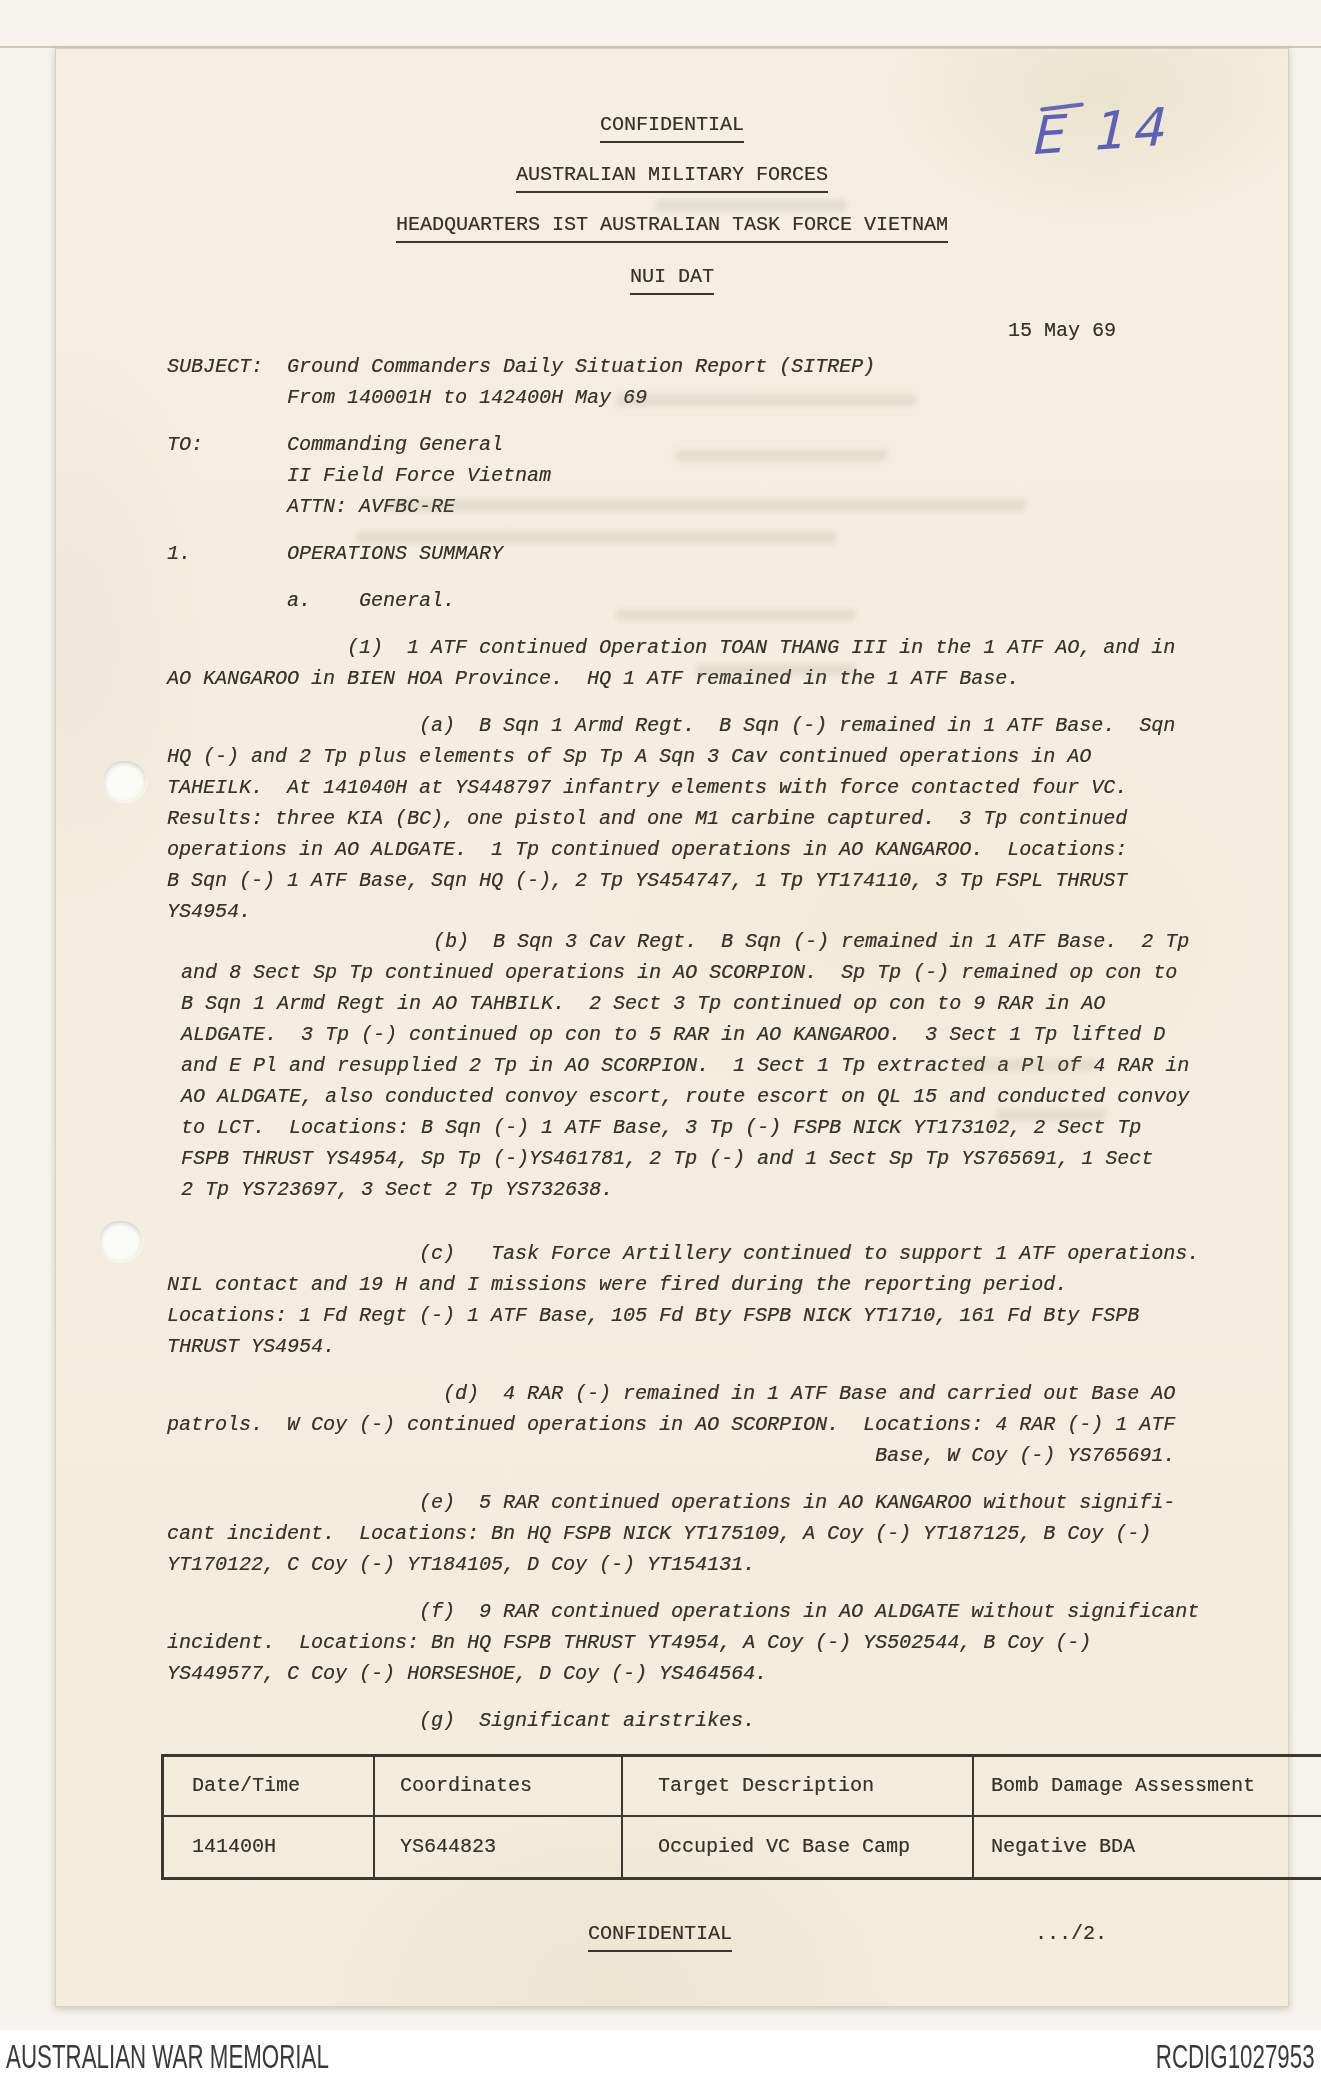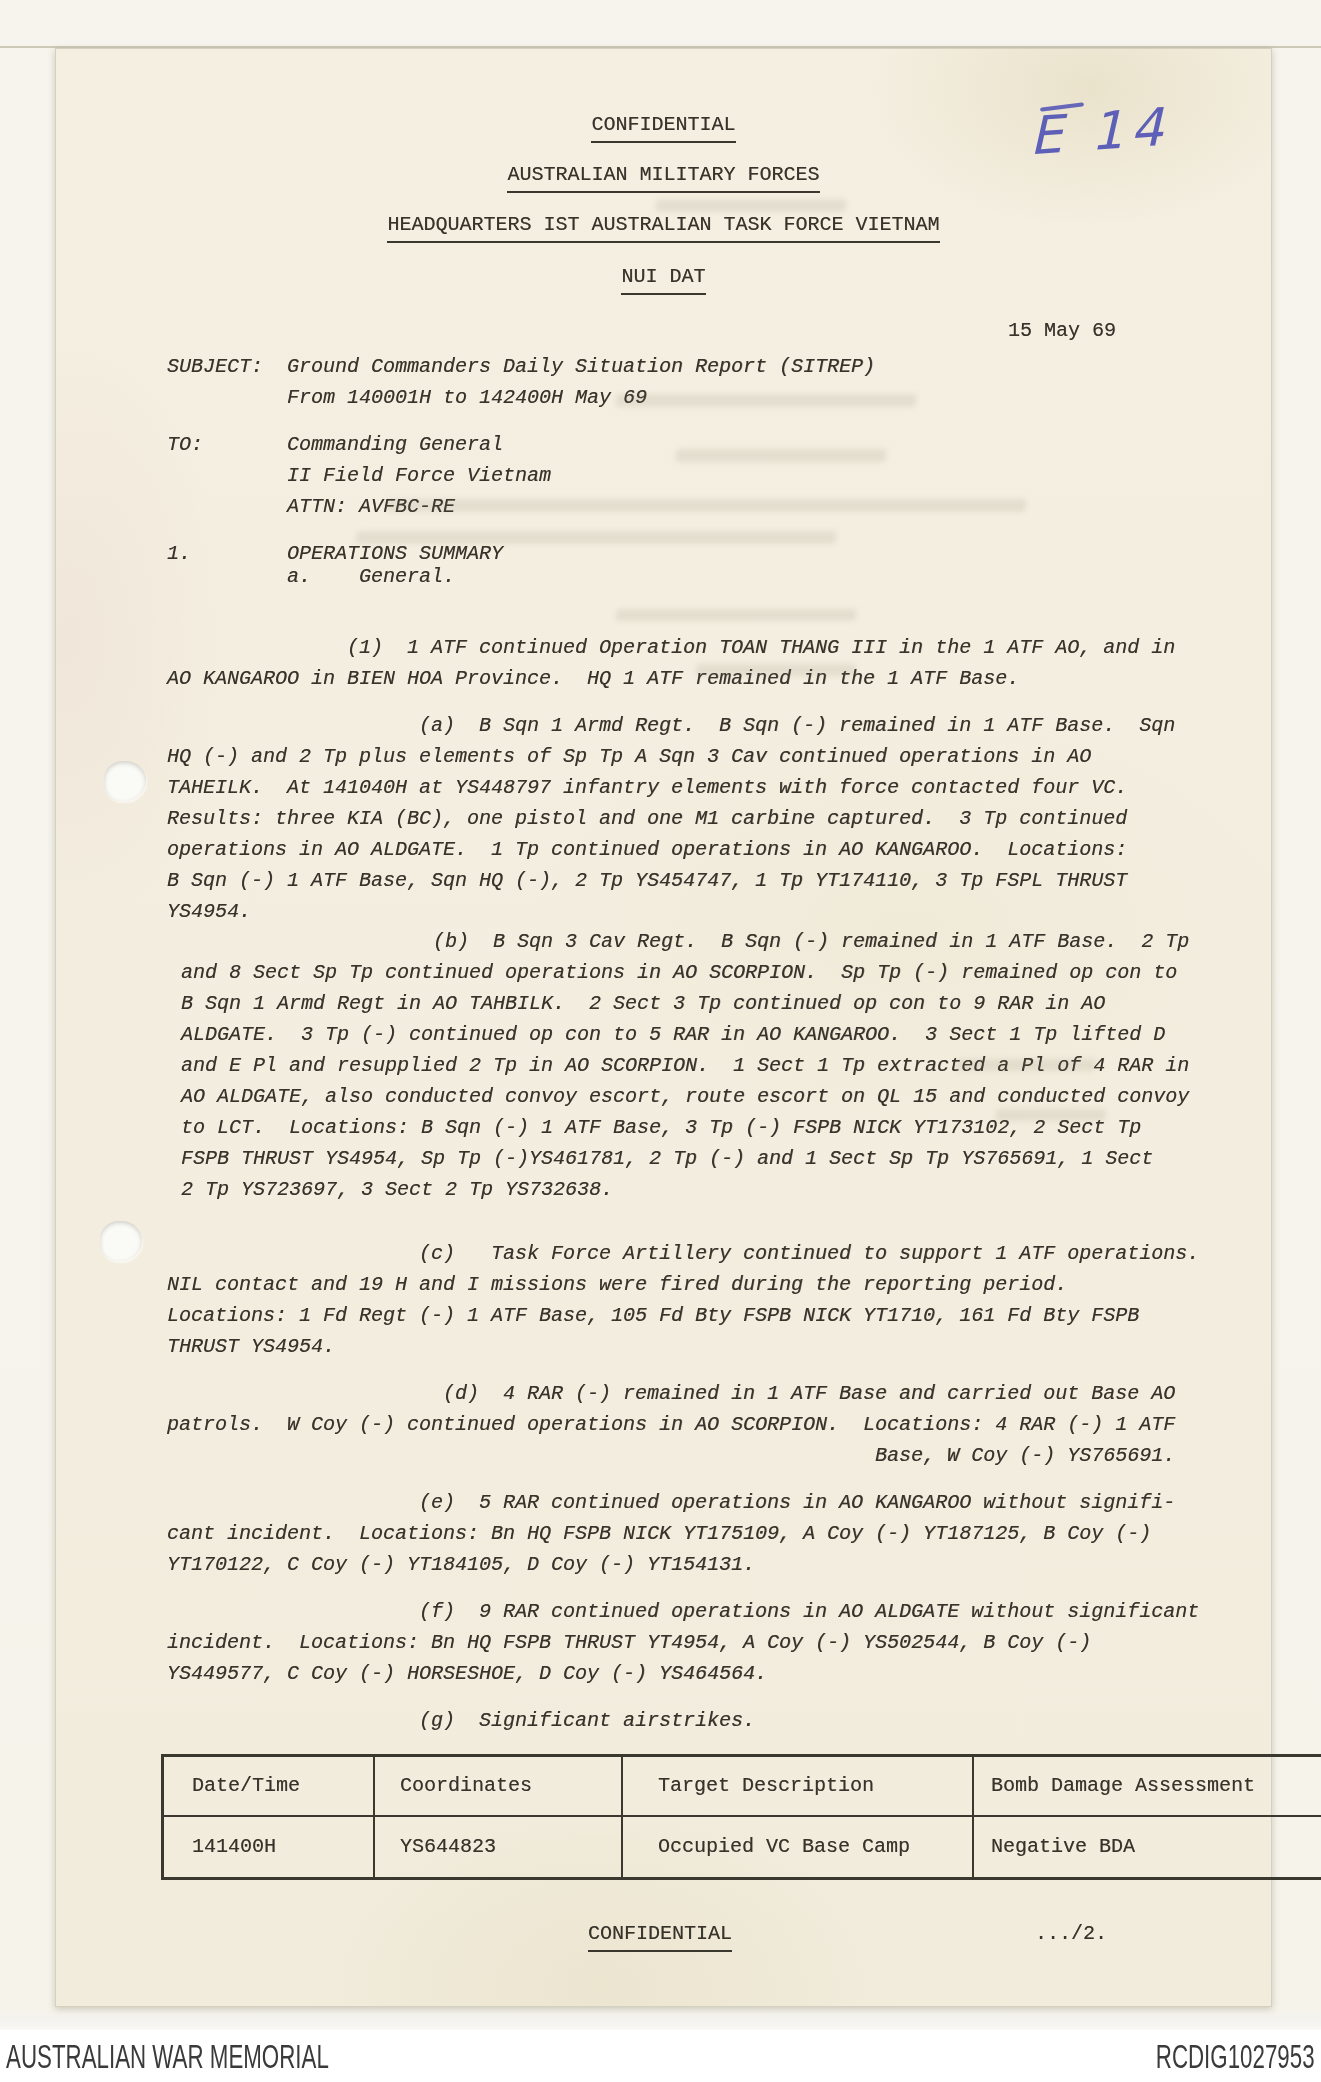--- a/index.html
+++ b/index.html
@@ -12,20 +12,21 @@
   .page{
     position:absolute;left:55px;top:48px;width:1215px;height:1957px;
     background:
       radial-gradient(ellipse 320px 200px at 85% 2%, rgba(226,216,186,0.55), transparent 70%),
       radial-gradient(ellipse 220px 420px at 1% 30%, rgba(231,203,197,0.22), transparent 70%),
       radial-gradient(ellipse 420px 280px at 45% 99%, rgba(227,218,190,0.40), transparent 70%),
       radial-gradient(ellipse 500px 300px at 70% 45%, rgba(235,228,206,0.35), transparent 75%),
       linear-gradient(180deg,#f4efe1,#f1ecdc);
     border:1px solid #d6d0be;
     box-shadow:0 2px 7px rgba(90,85,70,0.28);
+    padding-left:17px;
   }
   .tw{
     position:absolute;left:111px;
     font:20px/31px "Liberation Mono",monospace;
     color:#37332b;
     text-shadow:0.3px 0.3px 0.6px rgba(48,42,34,0.55);
     letter-spacing:0;
   }
   .tline{white-space:pre;font-style:italic;}
   .hdr{left:0;width:100%;text-align:center;}
@@ -100,21 +101,21 @@
     </div>
   <div class="tw" style="top:380px;">
       <div class="tline">TO:       Commanding General</div>
       <div class="tline">          II Field Force Vietnam</div>
       <div class="tline">          ATTN: AVFBC-RE</div>
     </div>
 
   <div class="tw" style="top:489px;">
       <div class="tline">1.        OPERATIONS SUMMARY</div>
     </div>
-  <div class="tw" style="top:512px;">
+  <div class="tw" style="top:536px;">
       <div class="tline">          a.    General.</div>
     </div>
   <div class="tw" style="top:583px;">
       <div class="tline">               (1)  1 ATF continued Operation TOAN THANG III in the 1 ATF AO, and in</div>
       <div class="tline">AO KANGAROO in BIEN HOA Province.  HQ 1 ATF remained in the 1 ATF Base.</div>
     </div>
   <div class="tw" style="top:661px;">
       <div class="tline">                     (a)  B Sqn 1 Armd Regt.  B Sqn (-) remained in 1 ATF Base.  Sqn</div>
       <div class="tline">HQ (-) and 2 Tp plus elements of Sp Tp A Sqn 3 Cav continued operations in AO</div>
       <div class="tline">TAHEILK.  At 141040H at YS448797 infantry elements with force contacted four VC.</div>

